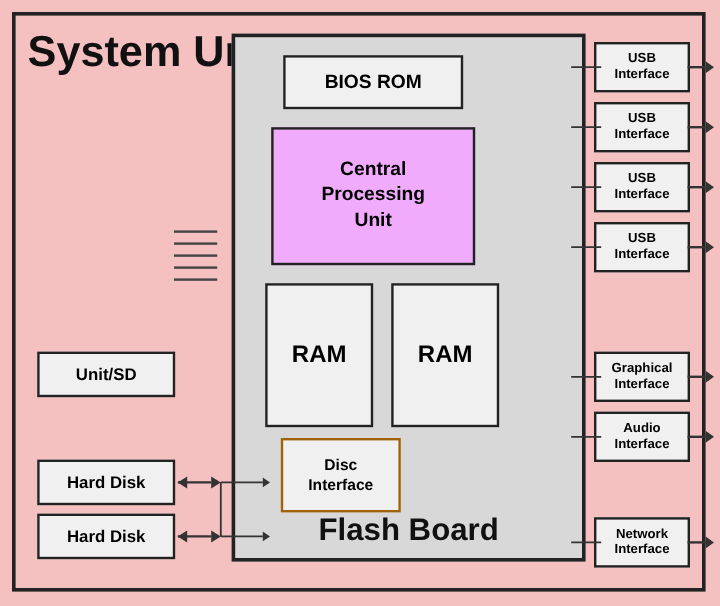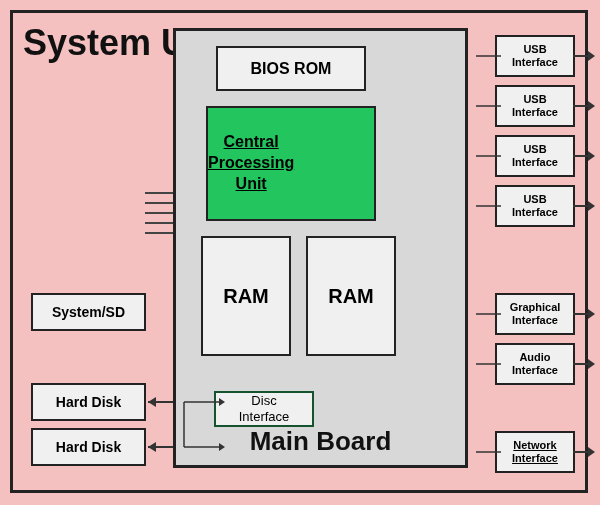--- a/index.html
+++ b/index.html
@@ -28,21 +28,21 @@
       font-size: 36px;
       font-weight: bold;
       line-height: 1.1;
       color: #111;
     }
 
     
     .main-board {
       position: absolute;
       top: 15px;
-      left: 160px;
+      left: 180px;
       width: 295px;
       height: 440px;
       border: 3px solid #222;
       background: #d8d8d8;
     }
 
     .main-board-label {
       position: absolute;
       bottom: 8px;
       left: 0;
@@ -70,29 +70,28 @@
     }
 
     
     .cpu {
       position: absolute;
       top: 75px;
       left: 30px;
       width: 170px;
       height: 115px;
       border: 2px solid #222;
-      background: #22c55e;
-      display: flex;
-      align-items: center;
-      justify-content: flex-start;
+      background: #f0abfc;
+      display: flex;
+      align-items: center;
+      justify-content: center;
       font-size: 16px;
       font-weight: bold;
       text-align: center;
       line-height: 1.3;
-      text-decoration: underline;
     }
 
     
     .ram1 {
       position: absolute;
       top: 205px;
       left: 25px;
       width: 90px;
       height: 120px;
       border: 2px solid #222;
@@ -118,28 +117,28 @@
       font-size: 20px;
       font-weight: bold;
     }
 
     
     .disc-interface {
       position: absolute;
       bottom: 38px;
       left: 38px;
       width: 100px;
-      height: 36px;
-      border: 2px solid #14532d;
+      height: 62px;
+      border: 2px solid #a16207;
       background: #f0f0f0;
       display: flex;
       align-items: center;
       justify-content: center;
       font-size: 13px;
-      font-weight: normal;
+      font-weight: bold;
       text-align: center;
       line-height: 1.2;
     }
 
     
     .power-supply {
       position: absolute;
       top: 140px;
       left: 20px;
       width: 110px;
@@ -240,21 +239,21 @@
 
   <div class="ps-lines">
     <div class="ps-line"></div>
     <div class="ps-line"></div>
     <div class="ps-line"></div>
     <div class="ps-line"></div>
     <div class="ps-line"></div>
   </div>
 
   <div class="storage-item" style="top: 280px;">
-    <span>System/SD</span>
+    <span>Unit/SD</span>
   </div>
   <div class="storage-item" style="top: 370px;">
 
     <span>Hard Disk</span>
 
   </div>
   <div class="storage-item" style="top: 415px;">
     <span>Hard Disk</span>
   </div>
 
@@ -285,21 +284,21 @@
     </div>
 
     <div class="ram2">
       <span>RAM</span>
     </div>
 
     <div class="disc-interface">
       <span>Disc<br>Interface</span>
     </div>
 
-    <div class="main-board-label">Main Board</div>
+    <div class="main-board-label">Flash Board</div>
 
   </div>
 
   <div class="right-interface" style="top: 22px;">
     <span>USB<br>Interface</span>
     <div class="arrow-right"></div>
   </div>
 
   <div class="right-interface" style="top: 72px;">
     <span>USB<br>Interface</span>
@@ -319,21 +318,21 @@
   <div class="right-interface" style="top: 280px;">
     <span>Graphical<br>Interface</span>
     <div class="arrow-right"></div>
   </div>
 
   <div class="right-interface" style="top: 330px; margin-left: 28px;">
     <span>Audio<br>Interface</span>
     <div class="arrow-right"></div>
   </div>
 
-  <div class="right-interface" style="top: 418px; text-decoration: underline;">
+  <div class="right-interface" style="top: 418px;">
     <span>Network<br>Interface</span>
     <div class="arrow-right"></div>
   </div>
 
   <svg style="position:absolute;top:0;left:0;width:578px;height:483px;pointer-events:none;">
 
     <line x1="463" y1="43" x2="488" y2="43" stroke="#333" stroke-width="1.5"></line>
 
     <line x1="463" y1="93" x2="488" y2="93" stroke="#333" stroke-width="1.5"></line>
 

